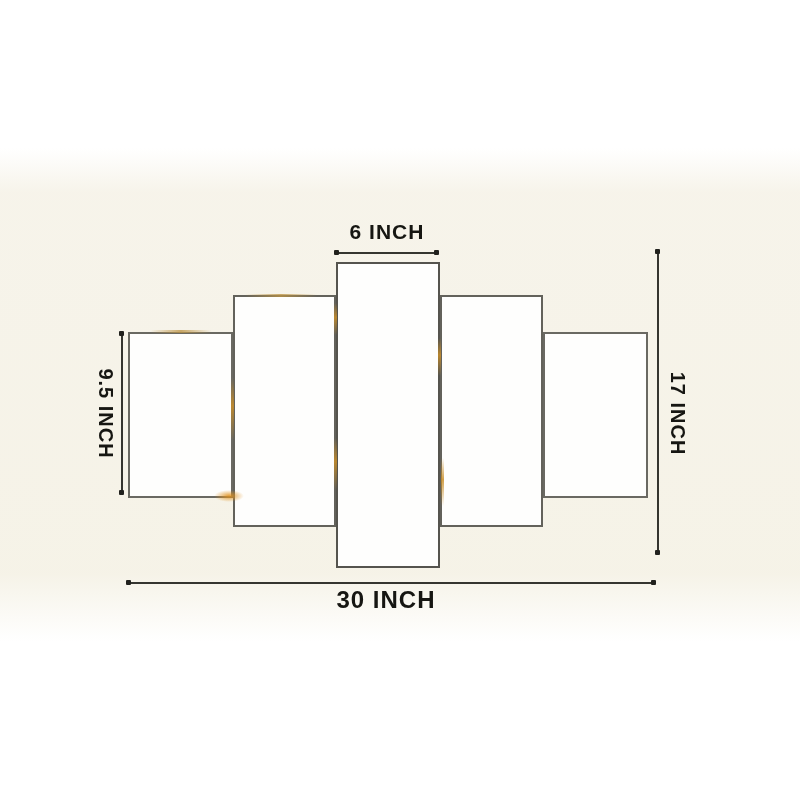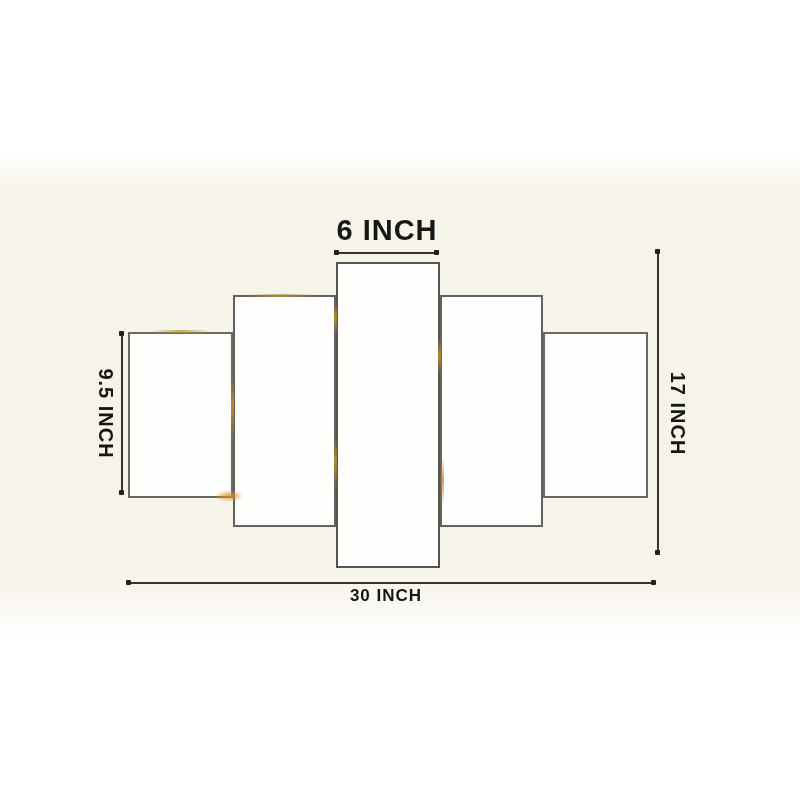--- a/index.html
+++ b/index.html
@@ -91,28 +91,28 @@
   
   .dim-label {
     position: absolute;
     color: #161612;
     font-weight: 700;
     letter-spacing: 1px;
     text-align: center;
     white-space: nowrap;
   }
   .label-top {
-    left: 287px; top: 214px;
+    left: 287px; top: 220px;
     width: 200px;
-    font-size: 29px;
+    font-size: 21px;
   }
   .label-bottom {
     left: 286px; top: 586px;
     width: 200px;
-    font-size: 17px;
+    font-size: 24px;
   }
   .label-left {
     left: 25px; top: 402px;
     width: 160px;
     font-size: 20px;
     transform: rotate(90deg);
   }
   .label-right {
     left: 597px; top: 402px;
     width: 160px;

